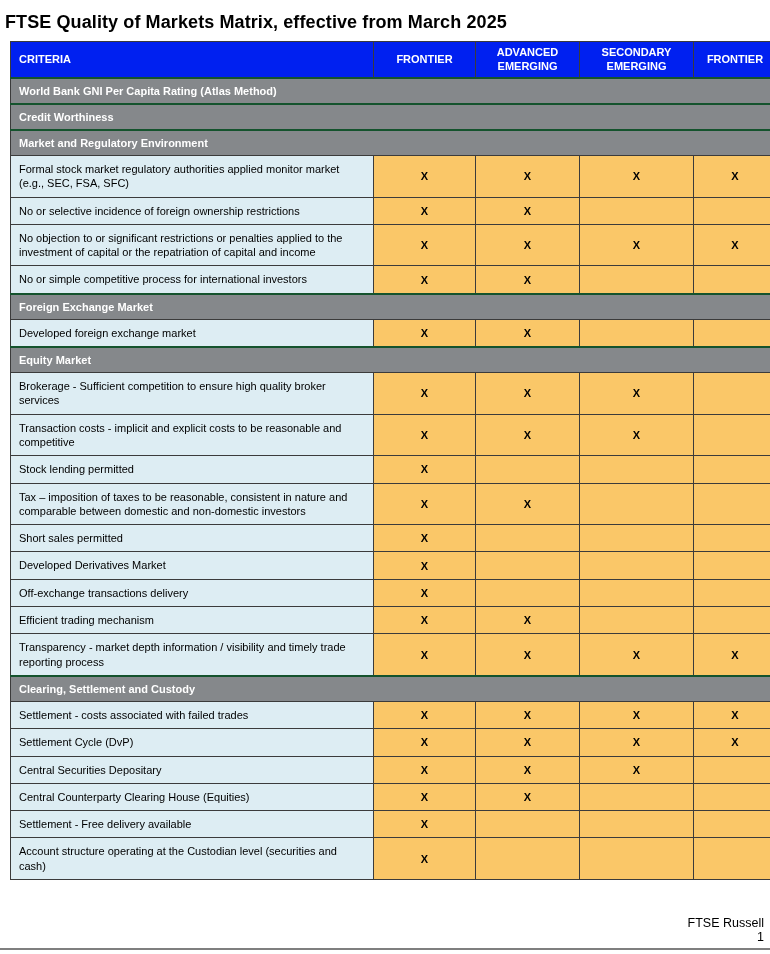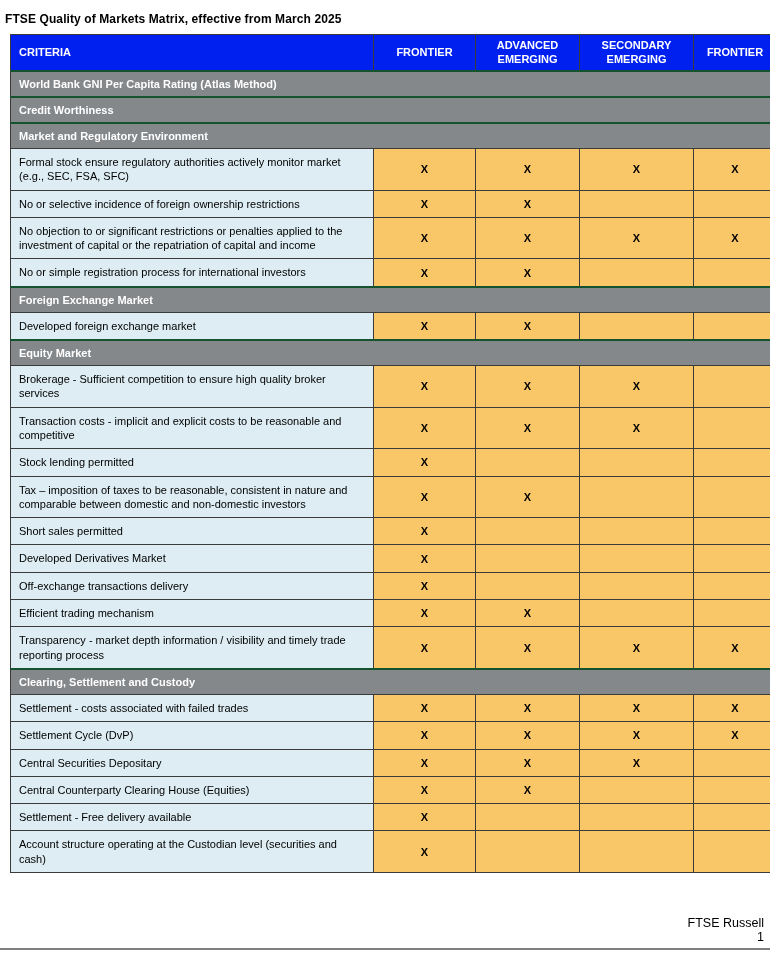--- a/index.html
+++ b/index.html
@@ -1,21 +1,21 @@
 <!DOCTYPE html>
 <html style="--header-bg: #0020f0; --section-bg: #85888b; --criteria-bg: #ddedf3; --mark-bg: #fac768;"><head>
 <meta charset="utf-8">
 <style>
   html, body { margin: 0; padding: 0; background: #ffffff; }
   body {
     width: 770px; height: 954px; overflow: hidden; position: relative;
     font-family: "Liberation Sans", sans-serif; color: #000;
   }
   .page-title {
-    font-size: 12px; font-weight: bold; color: #000;
+    font-size: 18px; font-weight: bold; color: #000;
     padding: 12px 4px 8px 5px; letter-spacing: 0.1px;
   }
   table.matrix {
     border-collapse: collapse; table-layout: fixed;
     width: 766px; margin: 0 10px;
     border: 1px solid #303030;
   }
   col.c-criteria  { width: 363px; }
   col.c-developed { width: 102px; }
   col.c-advanced  { width: 104px; }
@@ -81,42 +81,42 @@
       <tr class="section-row">
         <td colspan="5">World Bank GNI Per Capita Rating (Atlas Method)</td>
       </tr>
       <tr class="section-row">
         <td colspan="5">Credit Worthiness</td>
       </tr>
       <tr class="section-row">
         <td colspan="5">Market and Regulatory Environment</td>
       </tr>
       <tr>
-        <td class="criteria-cell">Formal stock ensure regulatory authorities actively monitor market (e.g., SEC, FSA, SFC)</td>
+        <td class="criteria-cell">Formal stock market regulatory authorities applied monitor market (e.g., SEC, FSA, SFC)</td>
         <td class="mark-cell">X</td>
         <td class="mark-cell">X</td>
         <td class="mark-cell">X</td>
         <td class="mark-cell">X</td>
       </tr>
       <tr>
         <td class="criteria-cell">No or selective incidence of foreign ownership restrictions</td>
         <td class="mark-cell">X</td>
         <td class="mark-cell">X</td>
         <td class="mark-cell"></td>
         <td class="mark-cell"></td>
       </tr>
       <tr>
         <td class="criteria-cell">No objection to or significant restrictions or penalties applied to the investment of capital or the repatriation of capital and income</td>
         <td class="mark-cell">X</td>
         <td class="mark-cell">X</td>
         <td class="mark-cell">X</td>
         <td class="mark-cell">X</td>
       </tr>
       <tr>
-        <td class="criteria-cell">No or simple registration process for international investors</td>
+        <td class="criteria-cell">No or simple competitive process for international investors</td>
         <td class="mark-cell">X</td>
         <td class="mark-cell">X</td>
         <td class="mark-cell"></td>
         <td class="mark-cell"></td>
       </tr>
       <tr class="section-row">
         <td colspan="5">Foreign Exchange Market</td>
       </tr>
       <tr>
         <td class="criteria-cell">Developed foreign exchange market</td>

